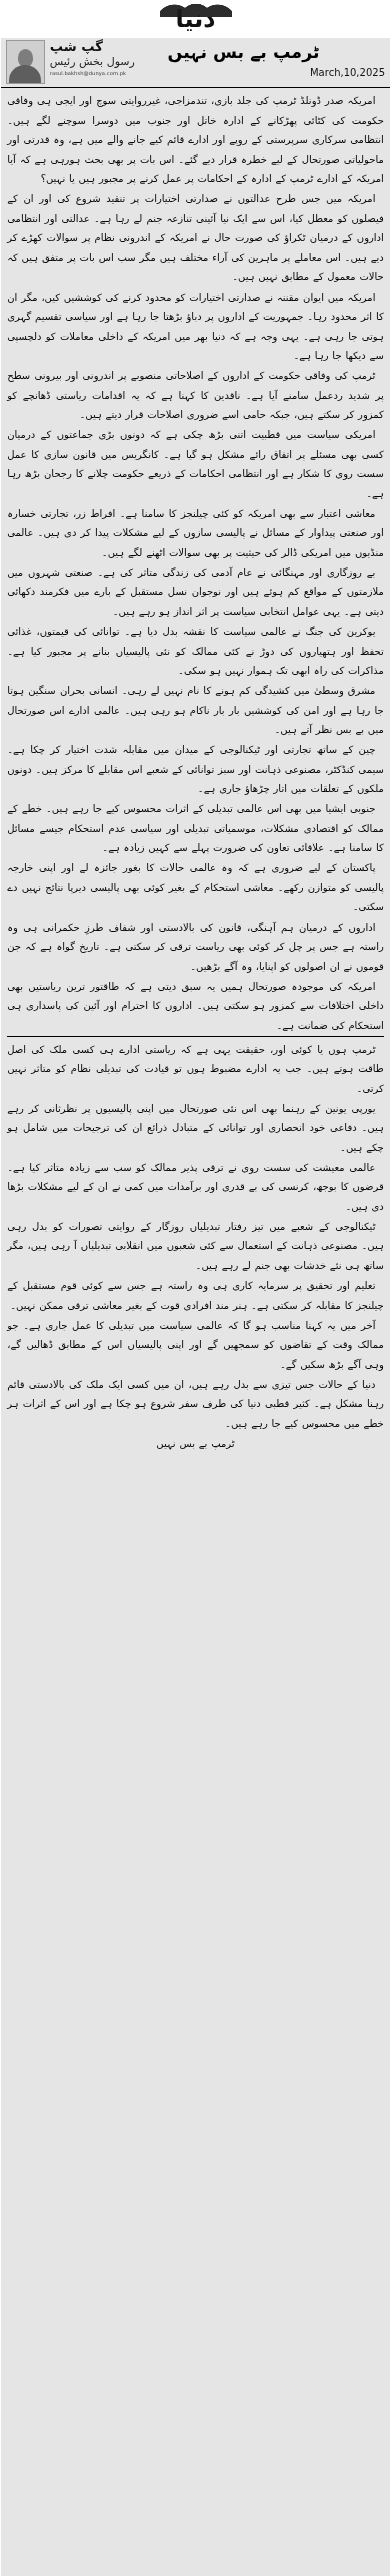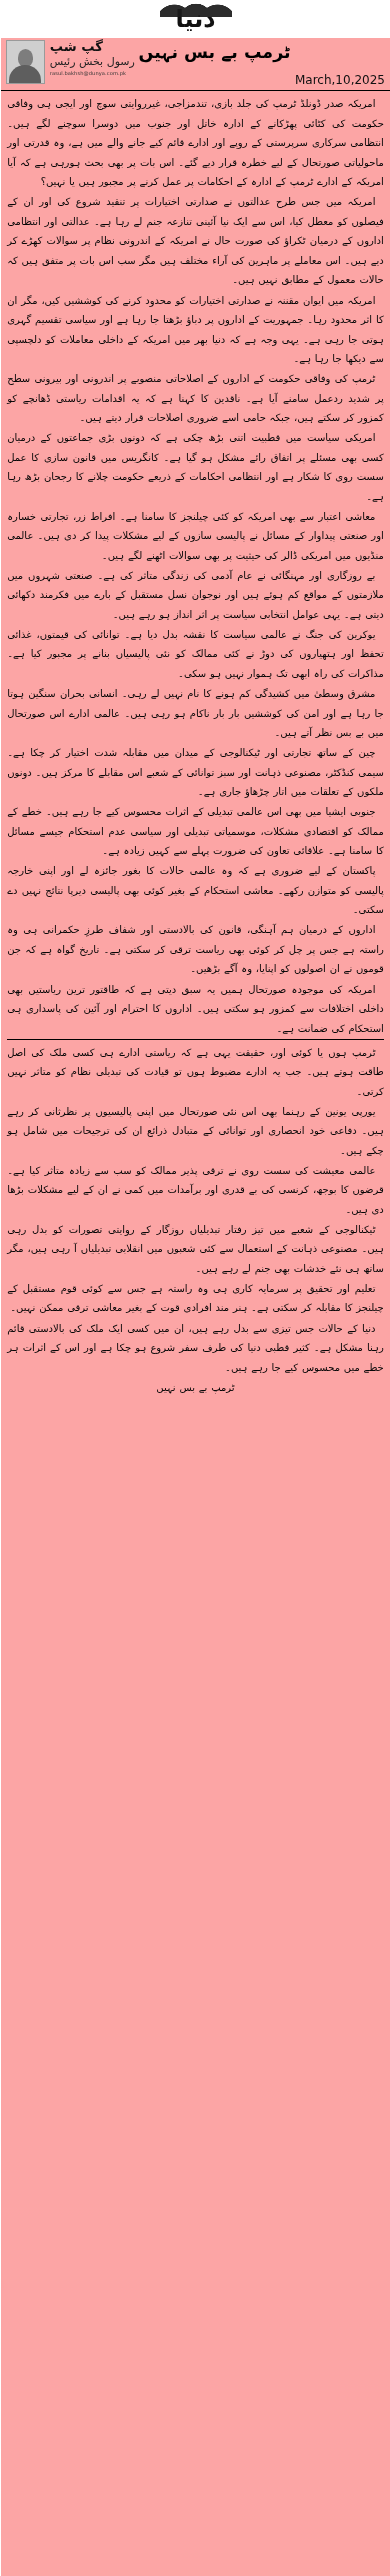--- a/index.html
+++ b/index.html
@@ -8,21 +8,21 @@
     background: #ffffff;
   }
   body {
     width: 391px;
     font-family: "DejaVu Sans", "Liberation Sans", sans-serif;
     color: #000000;
   }
   .page {
     width: 391px;
     min-height: 2576px;
-    background: #fca5a5;
+    background: #e5e5e5;
     position: relative;
     box-sizing: border-box;
     padding: 0 0 4px 0;
   }
 
   
   .masthead {
     width: 100%;
     height: 37px;
     background: #ffffff;
@@ -64,20 +64,21 @@
   
   .byline-bar {
     width: 100%;
     box-sizing: border-box;
     padding: 2.4px 6px 0 6px;
     display: flex;
     flex-direction: row-reverse;
     align-items: flex-start;
     justify-content: center;
     min-height: 44px;
+    gap: 29px;
   }
   .byline-left {
     display: flex;
     flex-direction: column;
     align-items: flex-start;
     flex: 0 0 auto;
   }
   .column-logo {
     font-size: 13.2px;
     font-weight: bold;
@@ -133,24 +134,24 @@
   .headline {
     font-size: 17.4px;
     font-weight: bold;
     color: #000000;
     direction: rtl;
     text-align: right;
     line-height: 1.25;
     margin-top: 1.2px;
   }
   .dateline {
-    font-size: 12px;
+    font-size: 10px;
     color: #111111;
     direction: ltr;
-    margin-top: 10px;
+    margin-top: 4px;
     align-self: flex-start;
   }
   .rule {
     width: 100%;
     border-top: 0.9px solid #000000;
     margin: 2.4px 0 3.6px 0;
   }
   .rule-thin {
     width: 100%;
     border-top: 0.6px solid #000000;
@@ -229,19 +230,20 @@
     <p class="indent">جنوبی ایشیا میں بھی اس عالمی تبدیلی کے اثرات محسوس کیے جا رہے ہیں۔ خطے کے ممالک کو اقتصادی مشکلات، موسمیاتی تبدیلی اور سیاسی عدم استحکام جیسے مسائل کا سامنا ہے۔ علاقائی تعاون کی ضرورت پہلے سے کہیں زیادہ ہے۔</p>
     <p class="indent">پاکستان کے لیے ضروری ہے کہ وہ عالمی حالات کا بغور جائزہ لے اور اپنی خارجہ پالیسی کو متوازن رکھے۔ معاشی استحکام کے بغیر کوئی بھی پالیسی دیرپا نتائج نہیں دے سکتی۔</p>
     <p class="indent">اداروں کے درمیان ہم آہنگی، قانون کی بالادستی اور شفاف طرزِ حکمرانی ہی وہ راستہ ہے جس پر چل کر کوئی بھی ریاست ترقی کر سکتی ہے۔ تاریخ گواہ ہے کہ جن قوموں نے ان اصولوں کو اپنایا، وہ آگے بڑھیں۔</p>
     <p class="indent">امریکہ کی موجودہ صورتحال ہمیں یہ سبق دیتی ہے کہ طاقتور ترین ریاستیں بھی داخلی اختلافات سے کمزور ہو سکتی ہیں۔ اداروں کا احترام اور آئین کی پاسداری ہی استحکام کی ضمانت ہے۔</p>
     <div class="rule-thin"></div>
     <p class="indent">ٹرمپ ہوں یا کوئی اور، حقیقت یہی ہے کہ ریاستی ادارے ہی کسی ملک کی اصل طاقت ہوتے ہیں۔ جب یہ ادارے مضبوط ہوں تو قیادت کی تبدیلی نظام کو متاثر نہیں کرتی۔</p>
     <p class="indent">یورپی یونین کے رہنما بھی اس نئی صورتحال میں اپنی پالیسیوں پر نظرثانی کر رہے ہیں۔ دفاعی خود انحصاری اور توانائی کے متبادل ذرائع ان کی ترجیحات میں شامل ہو چکے ہیں۔</p>
     <p class="indent">عالمی معیشت کی سست روی نے ترقی پذیر ممالک کو سب سے زیادہ متاثر کیا ہے۔ قرضوں کا بوجھ، کرنسی کی بے قدری اور برآمدات میں کمی نے ان کے لیے مشکلات بڑھا دی ہیں۔</p>
     <p class="indent">ٹیکنالوجی کے شعبے میں تیز رفتار تبدیلیاں روزگار کے روایتی تصورات کو بدل رہی ہیں۔ مصنوعی ذہانت کے استعمال سے کئی شعبوں میں انقلابی تبدیلیاں آ رہی ہیں، مگر ساتھ ہی نئے خدشات بھی جنم لے رہے ہیں۔</p>
     <p class="indent">تعلیم اور تحقیق پر سرمایہ کاری ہی وہ راستہ ہے جس سے کوئی قوم مستقبل کے چیلنجز کا مقابلہ کر سکتی ہے۔ ہنر مند افرادی قوت کے بغیر معاشی ترقی ممکن نہیں۔</p>
+    <p class="indent">آخر میں یہ کہنا مناسب ہو گا کہ عالمی سیاست میں تبدیلی کا عمل جاری ہے۔ جو ممالک وقت کے تقاضوں کو سمجھیں گے اور اپنی پالیسیاں اس کے مطابق ڈھالیں گے، وہی آگے بڑھ سکیں گے۔</p>
     <p class="indent">دنیا کے حالات جس تیزی سے بدل رہے ہیں، ان میں کسی ایک ملک کی بالادستی قائم رہنا مشکل ہے۔ کثیر قطبی دنیا کی طرف سفر شروع ہو چکا ہے اور اس کے اثرات ہر خطے میں محسوس کیے جا رہے ہیں۔</p>
     <p class="indent"></p>
     <p class="center-end">ٹرمپ بے بس نہیں</p>
   </div>
 
 </div>
 
 
 </body></html>

